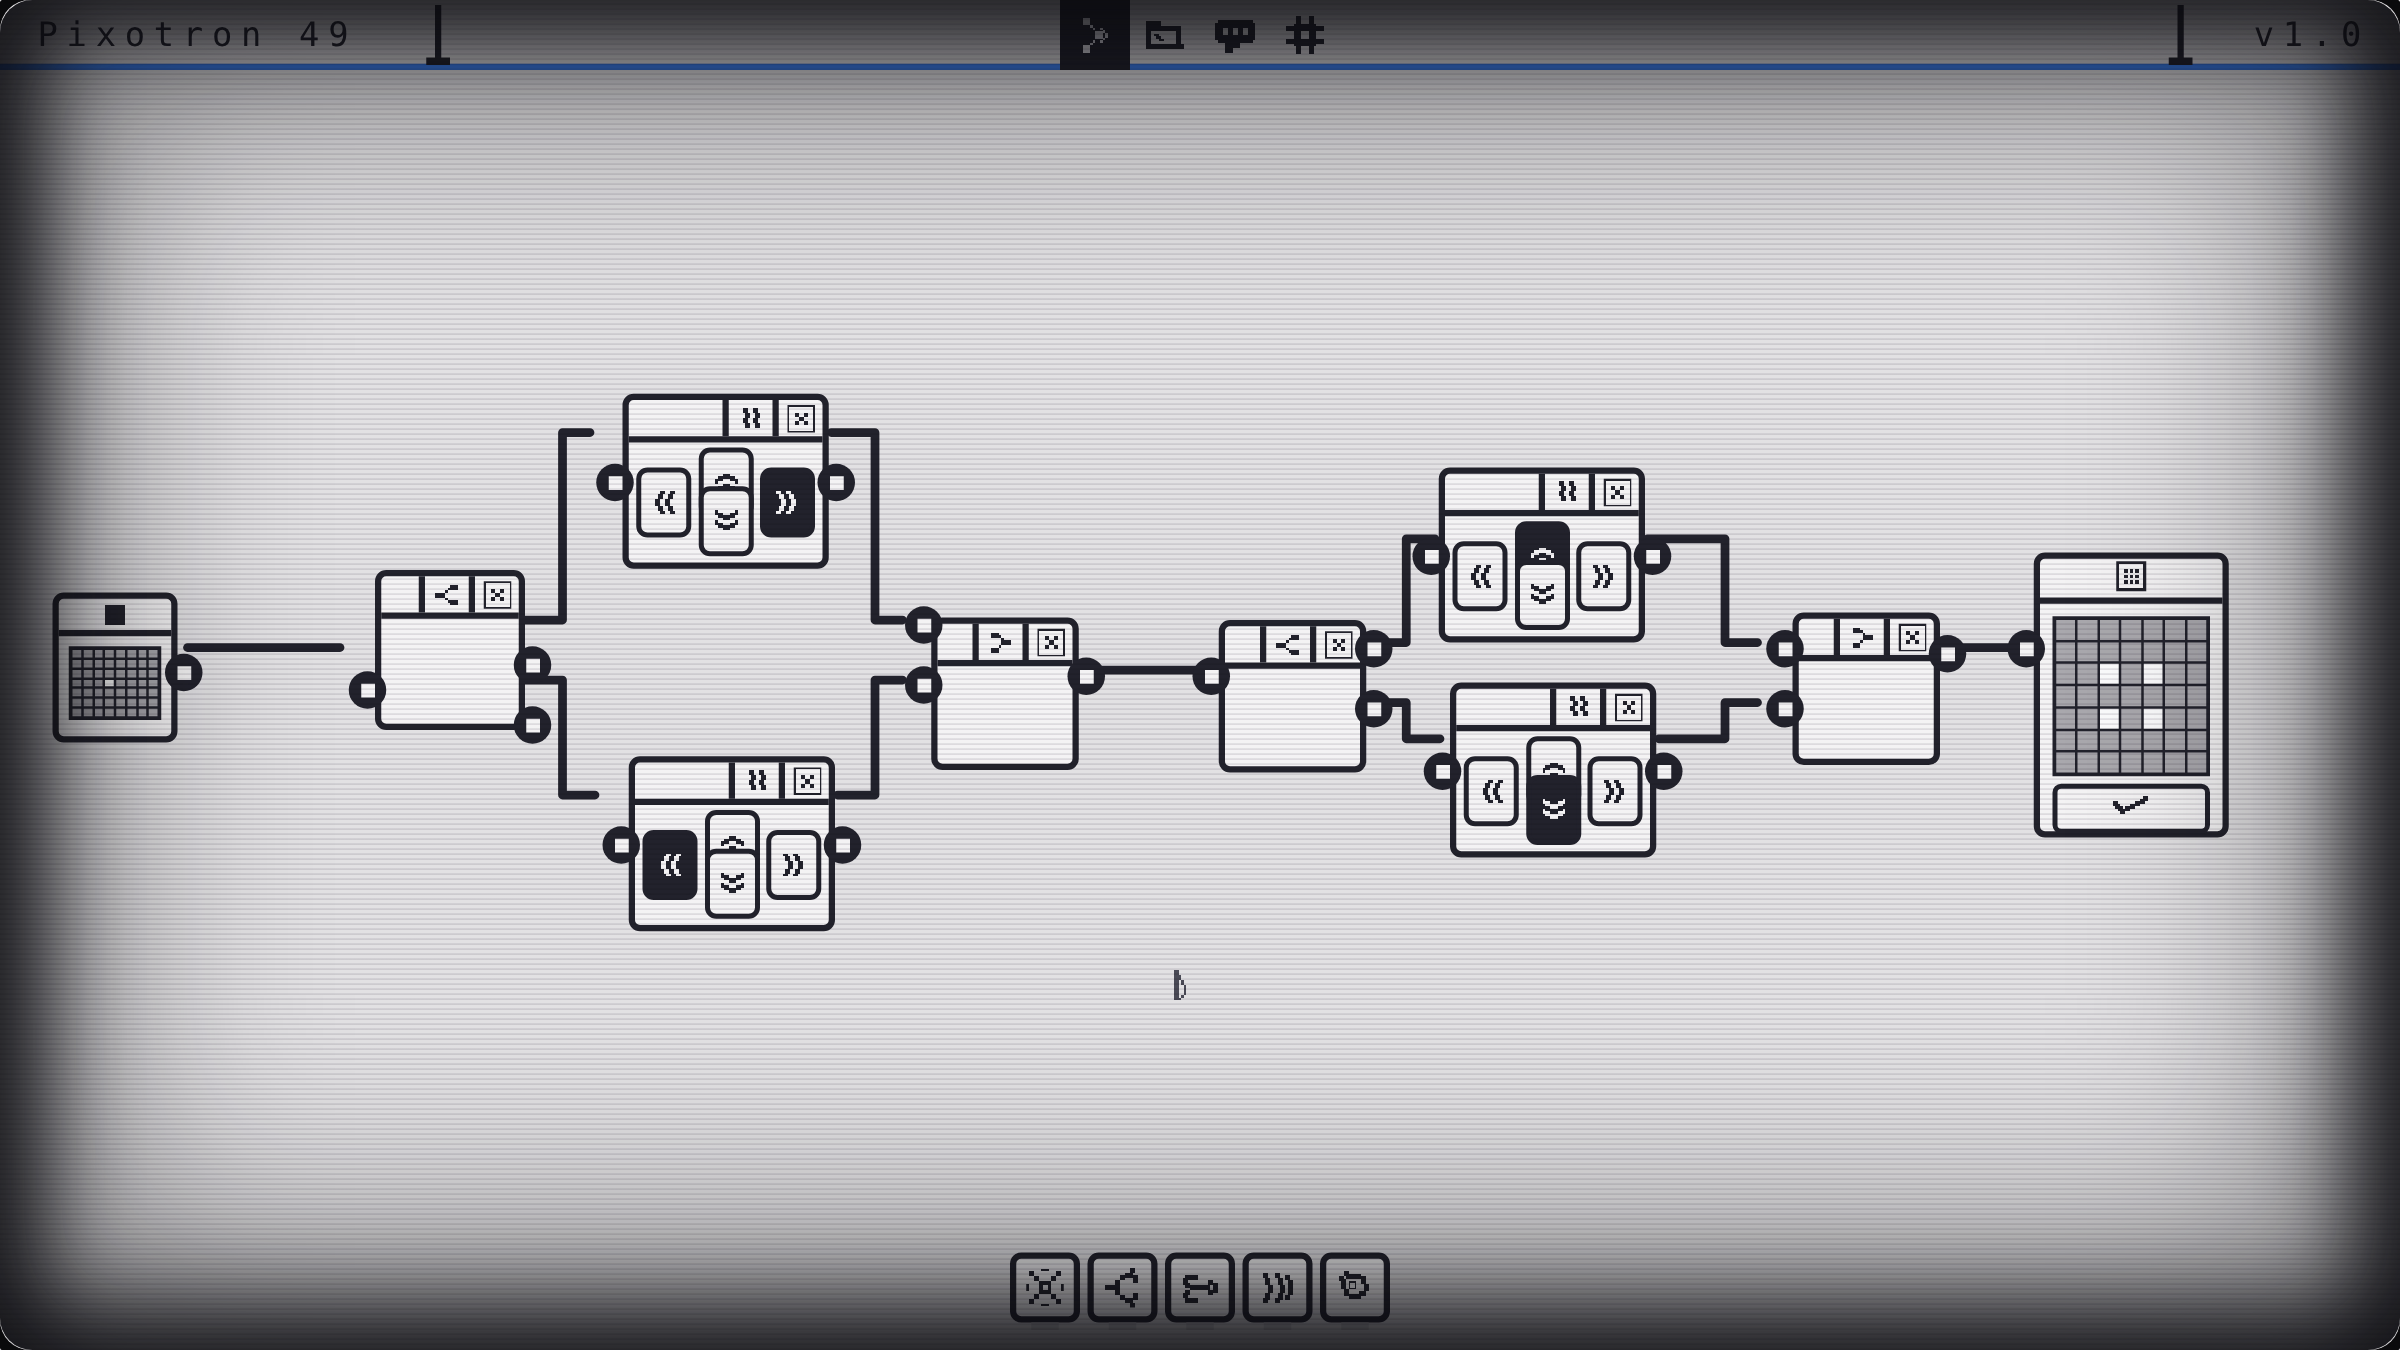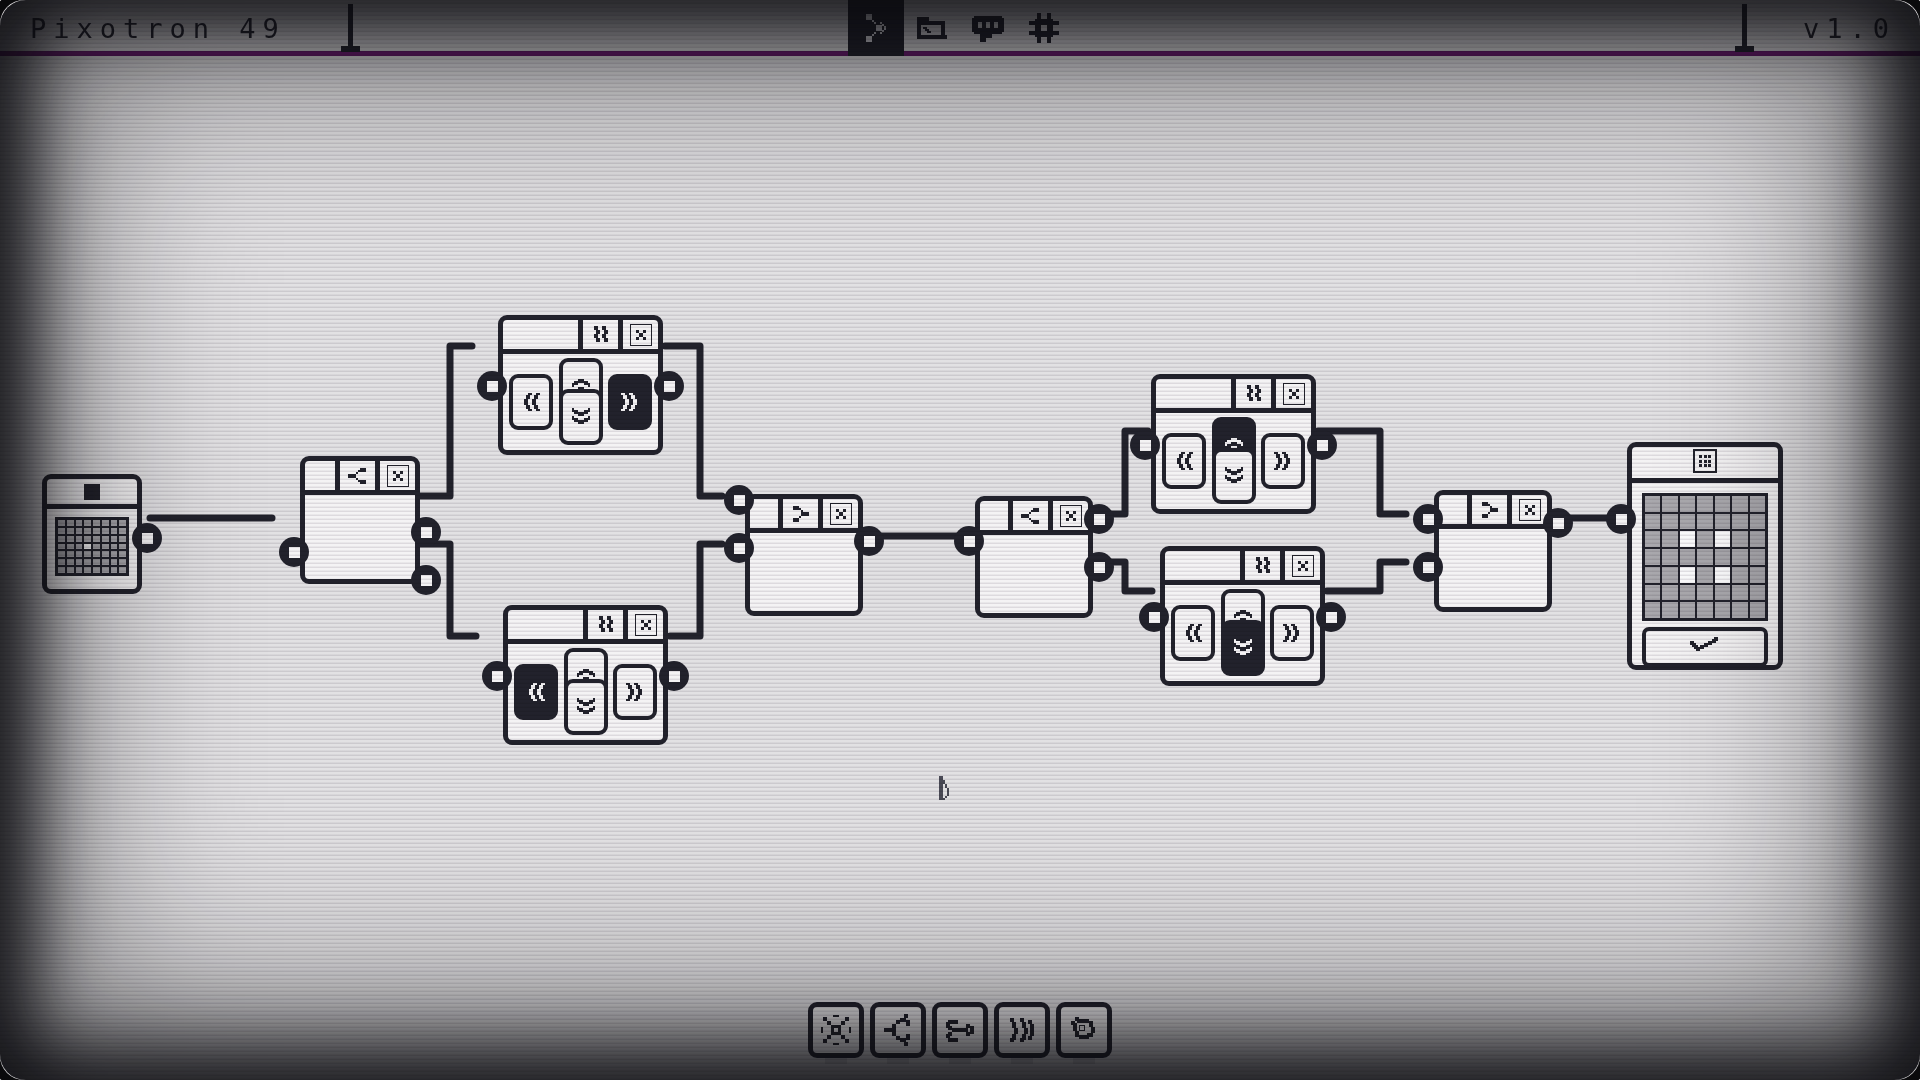--- a/index.html
+++ b/index.html
@@ -36,21 +36,21 @@
   #bezel{
     position:absolute; inset:0; z-index:62; pointer-events:none;
     border-radius:24px;
     box-shadow:0 0 0 9px #0a0a0c;
   }
 
   
   #topbar{
     position:absolute; left:0; top:0; width:1920px; height:56px;
     background:#eceaec;
-    border-bottom:5px solid #701a75;
+    border-bottom:5px solid #3b82f6;
     z-index:20;
   }
   #title{
     position:absolute; left:30px; top:13px;
     font-size:27px; letter-spacing:7px; color:#24242e;
     white-space:nowrap;
   }
   #title-divider{
     position:absolute; left:348px; top:4px; width:5px; height:48px;
     background:#22222c;

